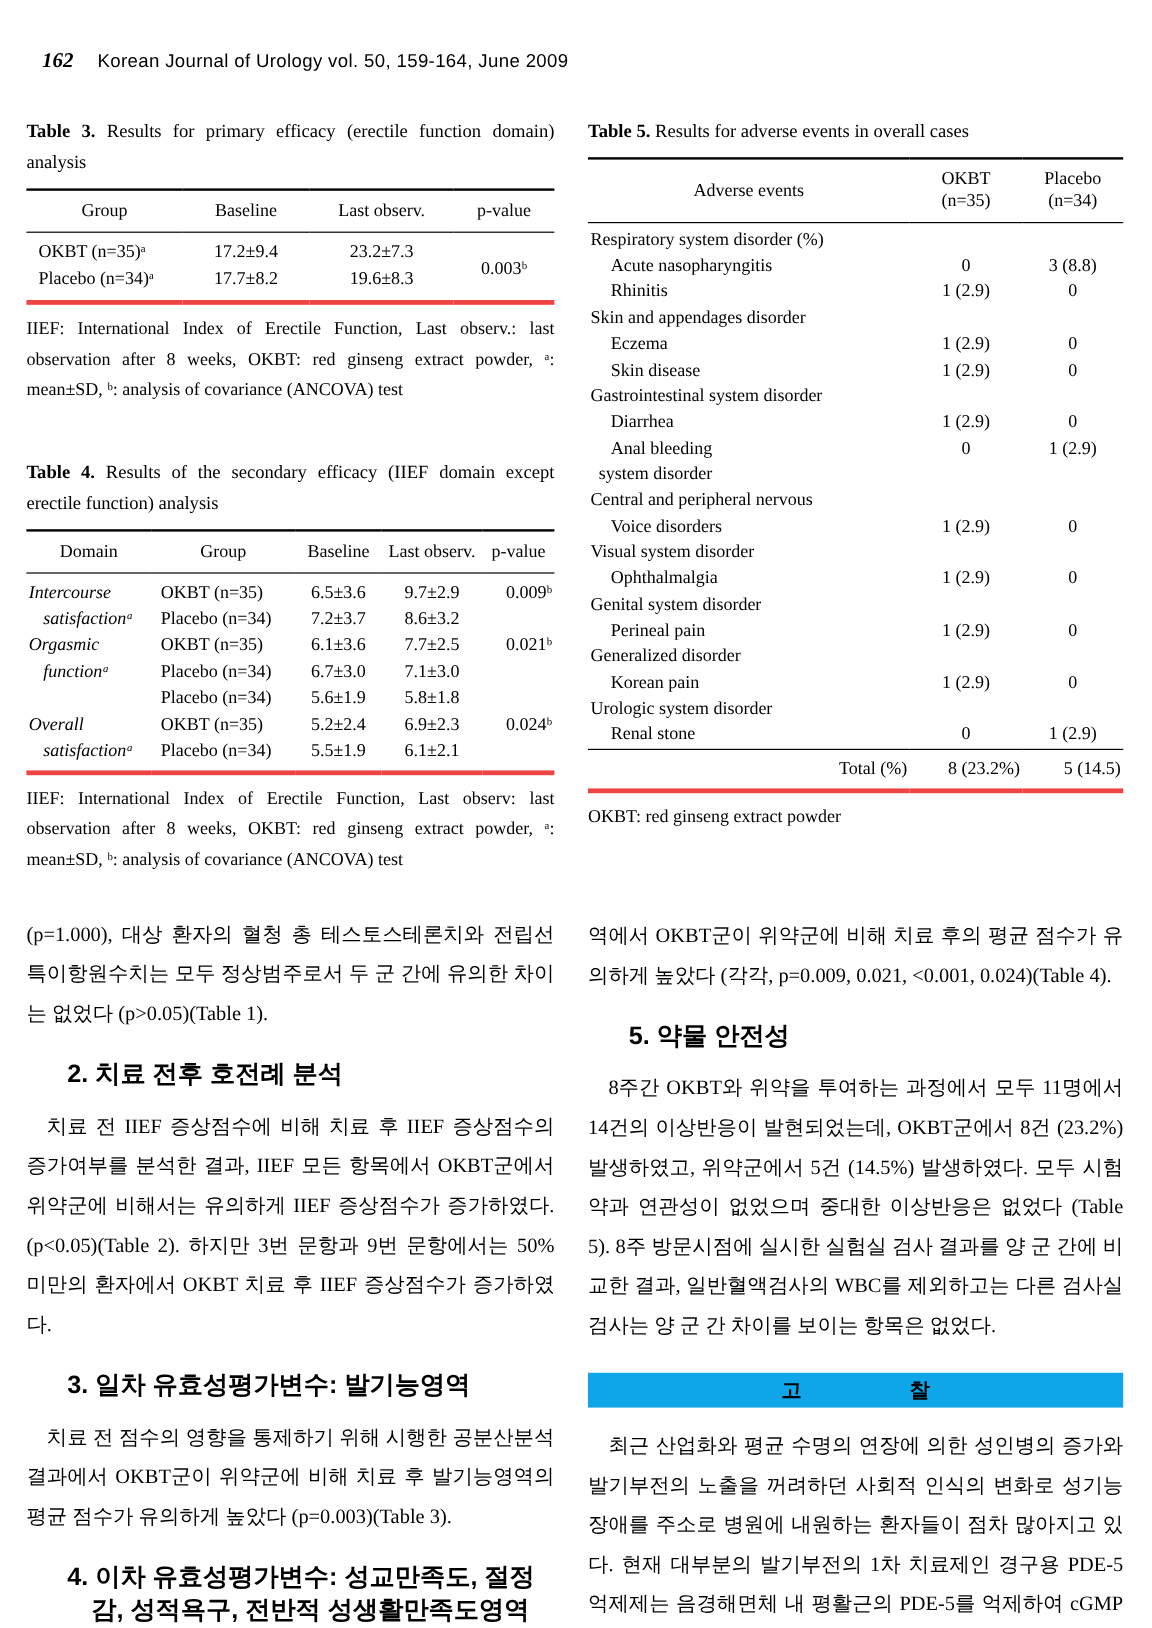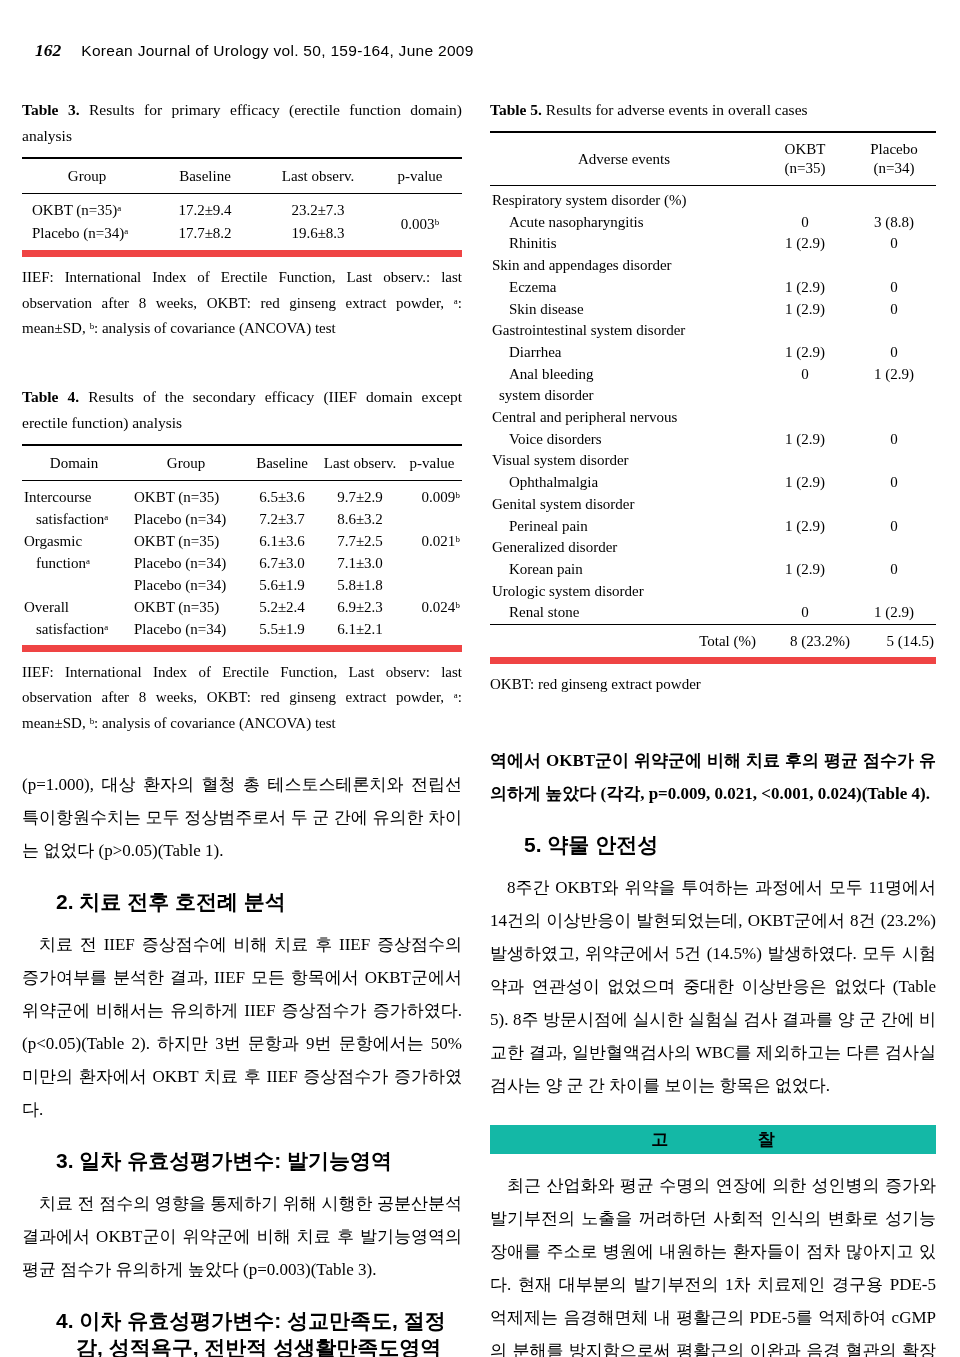--- a/index.html
+++ b/index.html
@@ -16,47 +16,47 @@
   .running-head .page-num { font-weight: bold; font-size: 17.5px; font-family: "Liberation Serif", serif; font-style: italic; }
   .running-head .journal-name { font-size: 15.5px; font-family: "Liberation Sans", "DejaVu Sans", sans-serif; letter-spacing: 0.3px; }
 
   
   .columns { display: grid; grid-template-columns: 440px 446px; column-gap: 28px; }
 
   
   .tbl-title { font-size: 15.5px; line-height: 26px; text-align: justify; margin-bottom: 8px; }
   .tbl-title .ttl-label { font-weight: bold; }
   .tbl-footnote { font-size: 15px; line-height: 25.5px; text-align: justify; margin-top: 8px; }
-  .data-table { width: 100%; border-collapse: collapse; border-top: 2px solid #000; border-bottom: 7px solid #ef4444; font-size: 15px; }
+  .data-table { width: 100%; border-collapse: collapse; border-top: 2px solid #000; border-bottom: 4px solid #ef4444; font-size: 15px; }
   .data-table th { font-weight: normal; border-bottom: 1.5px solid #000; text-align: center; padding: 7px 2px; line-height: 20px; }
   .data-table td { text-align: center; padding: 0 2px; line-height: 22px; vertical-align: top; }
   .t3 td { line-height: 23px; }
   .t3 tbody tr:first-child td { padding-top: 5px; }
   .t3 tbody tr:last-child td { padding-bottom: 5px; }
   .t3 td.al { text-align: left; padding-left: 10px; }
   .t3 td.pv { vertical-align: middle; }
   .t4 tbody tr:first-child td { padding-top: 5px; }
   .t4 tbody tr:last-child td { padding-bottom: 5px; }
-  .t4 td.al { text-align: left; }
+  .t4 td.al { text-align: left; font-style: italic; }
   .t4 td.cont { padding-left: 14px; }
   .t4 td.grp { text-align: left; padding-left: 8px; }
   .t4 td.pr { text-align: right; padding-right: 2px; }
   .t5 td { line-height: 21.7px; }
   .t5 tbody tr:first-child td { padding-top: 4px; }
   .t5 td.lbl { text-align: left; }
   .t5 td.lbl.item { padding-left: 19px; }
   .t5 td.lbl.cat2 { padding-left: 9px; }
   .t5 .total-row td { border-top: 1.5px solid #000; line-height: 24px; padding: 4px 2px; text-align: right; }
   .t5 .total-row td.lbl { padding-left: 2px; }
   .hdr2line span { display: block; line-height: 19px; }
   .tbl-gap { margin-top: 42px; }
 
   
   .body-start-left { margin-top: 32px; }
-  .body-start-right { margin-top: 46px; font-weight: bold; }
+  .body-start-right { margin-top: 68px; }
   .para { font-size: 17px; line-height: 33px; text-align: justify; text-indent: 17px; }
   .para.flush { text-indent: 0; }
   .kr-heading {
     font-family: "Liberation Sans", "DejaVu Sans", sans-serif;
     font-weight: bold; font-size: 21px; line-height: 27px;
     margin: 21px 0 13px 34px; padding-left: 20px; text-indent: -20px;
   }
   .discussion-band {
     margin: 23px 0 15px 0; height: 29px; line-height: 29px;
     text-align: center; font-family: "Liberation Sans", "DejaVu Sans", sans-serif;
@@ -333,20 +333,20 @@
               <td>5 (14.5)</td>
             </tr>
           </tbody>
         </table>
         <p class="tbl-footnote">OKBT: red ginseng extract powder</p>
       </div>
 
       <p class="para flush body-start-right">역에서 OKBT군이 위약군에 비해 치료 후의 평균 점수가 유의하게 높았다 (각각, p=0.009, 0.021, &lt;0.001, 0.024)(Table 4).</p>
       <h4 class="kr-heading">5. 약물 안전성</h4>
       <p class="para">8주간 OKBT와 위약을 투여하는 과정에서 모두 11명에서 14건의 이상반응이 발현되었는데, OKBT군에서 8건 (23.2%) 발생하였고, 위약군에서 5건 (14.5%) 발생하였다. 모두 시험약과 연관성이 없었으며 중대한 이상반응은 없었다 (Table 5). 8주 방문시점에 실시한 실험실 검사 결과를 양 군 간에 비교한 결과, 일반혈액검사의 WBC를 제외하고는 다른 검사실검사는 양 군 간 차이를 보이는 항목은 없었다.</p>
-      <div class="discussion-band" style="background: #14b8a6;">
+      <div class="discussion-band" style="background: #0ea5e9;">
         <span>고 찰</span>
       </div>
       <p class="para">최근 산업화와 평균 수명의 연장에 의한 성인병의 증가와 발기부전의 노출을 꺼려하던 사회적 인식의 변화로 성기능장애를 주소로 병원에 내원하는 환자들이 점차 많아지고 있다. 현재 대부분의 발기부전의 1차 치료제인 경구용 PDE-5 억제제는 음경해면체 내 평활근의 PDE-5를 억제하여 cGMP의 분해를 방지함으로써 평활근의 이완과 음경 혈관의 확장이 지속되도록 한다.⁹ 그러나 이러한 경구용 발기</p>
     </div>
 
   </div>
 </div>
 
 </body></html>

